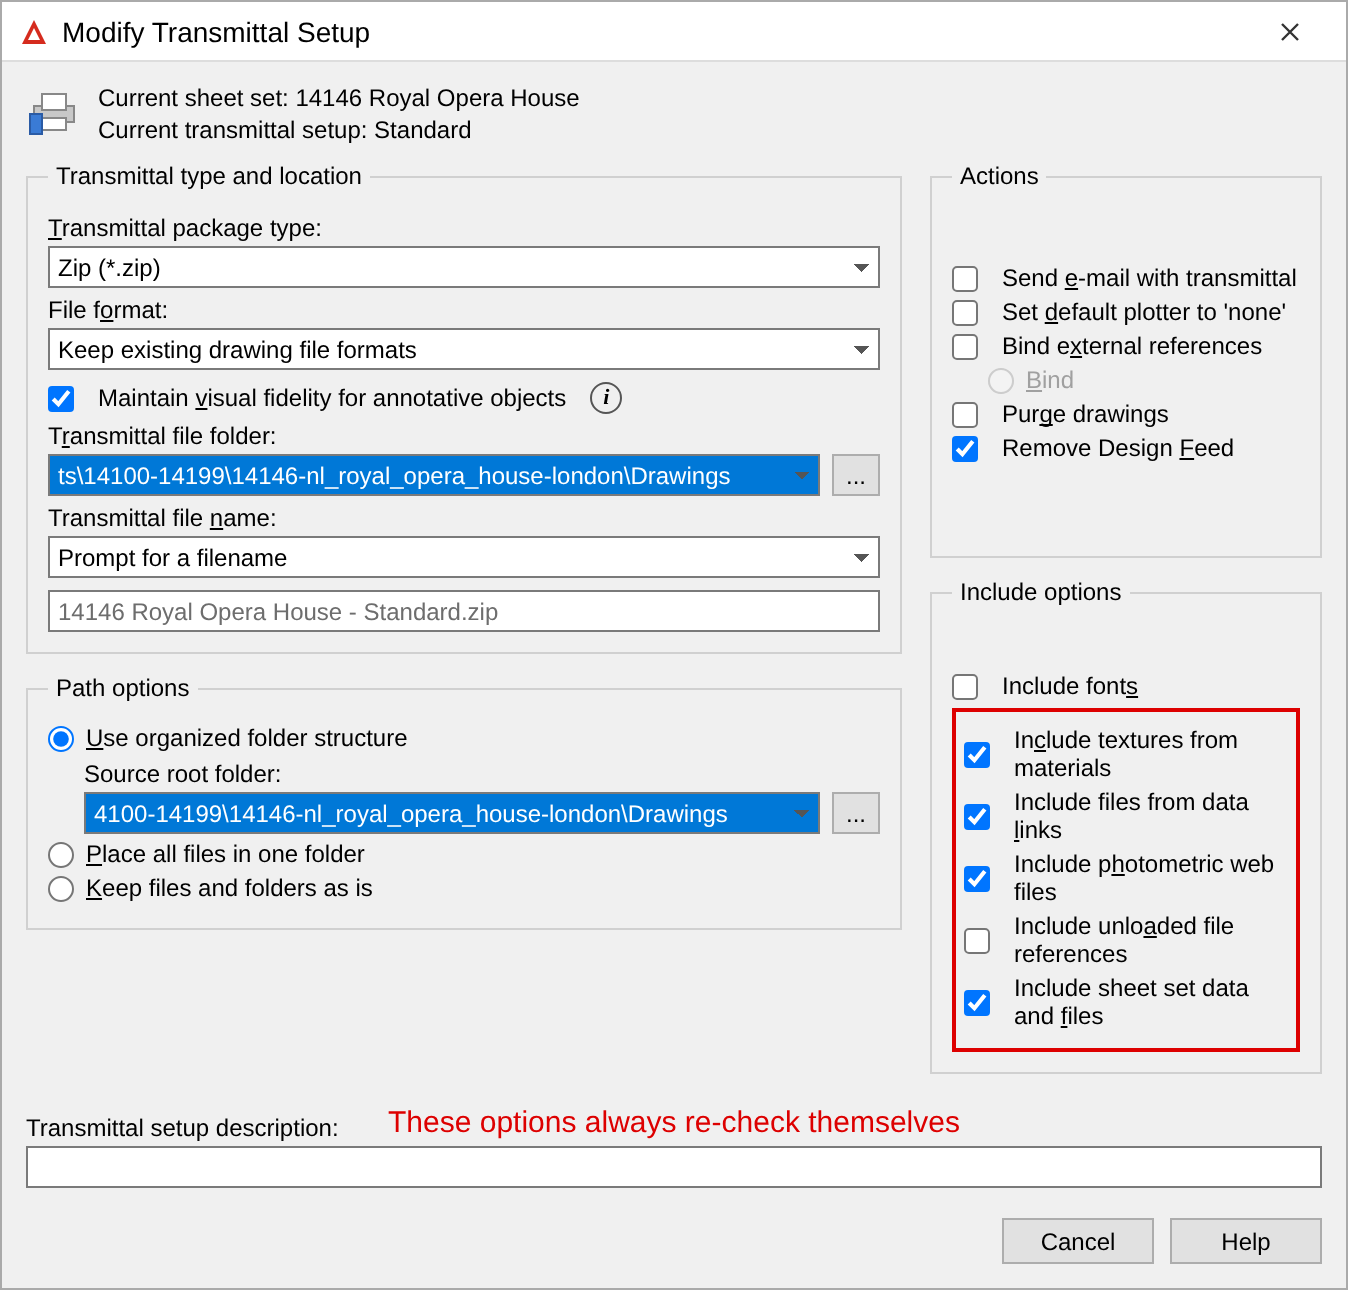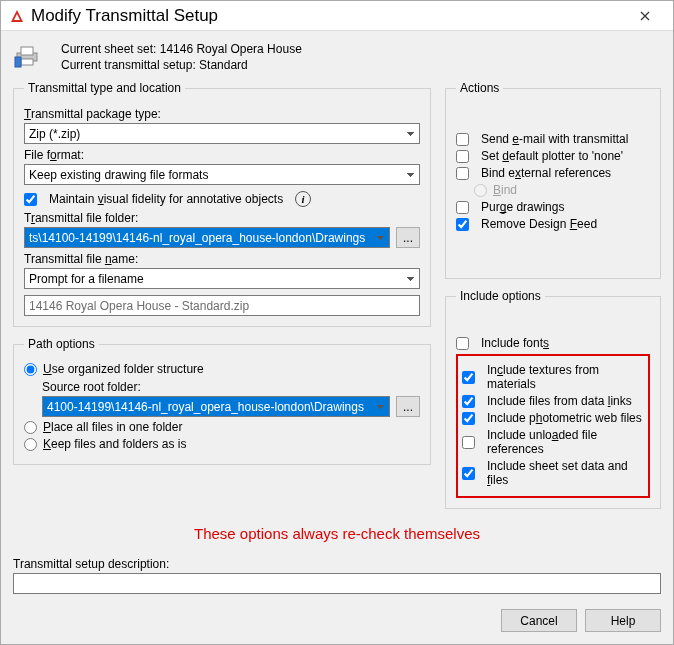--- a/index.html
+++ b/index.html
@@ -1,29 +1,29 @@
 <!DOCTYPE html>
 <html><head>
 <meta charset="utf-8">
 <style>
   * { box-sizing: border-box; font-family: "Segoe UI", Tahoma, sans-serif; font-size: 12px; }
   body { margin:0; background:#888; }
   .window { width:674px; height:645px; background:#f0f0f0; border:1px solid #aaa; position:relative; }
   .titlebar { height:30px; background:#fff; display:flex; align-items:center; padding:0 8px; border-bottom:1px solid #ddd; justify-content:space-between;}
   .titlebar .left { display:flex; align-items:center; gap:6px;}
-  .titlebar .title { font-size:17px; }
+  .titlebar .title { font-size:14px; }
   .titlebar .close { width:40px; height:30px; display:flex; align-items:center; justify-content:center; cursor:pointer;}
   .content { padding:10px 12px 0 12px; }
-  .header-row { display:flex; gap:20px; margin-bottom:8px; }
+  .header-row { display:flex; gap:8px; margin-bottom:8px; }
   .header-text { line-height:1.35; }
   fieldset { border:1px solid #d0d0d0; margin:0 0 10px 0; padding:8px 10px 10px 10px; position:relative;}
   legend { padding:0 4px; }
   .cols { display:flex; gap:14px; }
   .col-left { flex:1; }
-  .col-right { width:216px; }
+  .col-right { width:196px; }
   label.lbl { display:block; margin:4px 0 2px 0;}
   .underline { text-decoration: underline; text-decoration-skip-ink: none; }
   select, input[type=text] { width:100%; height:21px; border:1px solid #7a7a7a; background:#fff; padding:1px 4px; font-size:12px;}
   select { appearance:none; background-image:linear-gradient(45deg,transparent 50%,#555 50%),linear-gradient(135deg,#555 50%,transparent 50%); background-position:right 8px center,right 4px center; background-size:4px 4px,4px 4px; background-repeat:no-repeat; padding-right:18px;}
   .row-flex { display:flex; gap:6px; align-items:center;}
   .row-flex select { flex:1; }
   .btn-ellipsis { width:24px; height:21px; border:1px solid #adadad; background:#e1e1e1; cursor:pointer;}
   .chk { display:flex; align-items:center; gap:12px; margin:3px 0; cursor:pointer;}
   .chk input, .rad input { margin:0; }
   .rad { display:flex; align-items:center; gap:6px; margin:3px 0; cursor:pointer;}

